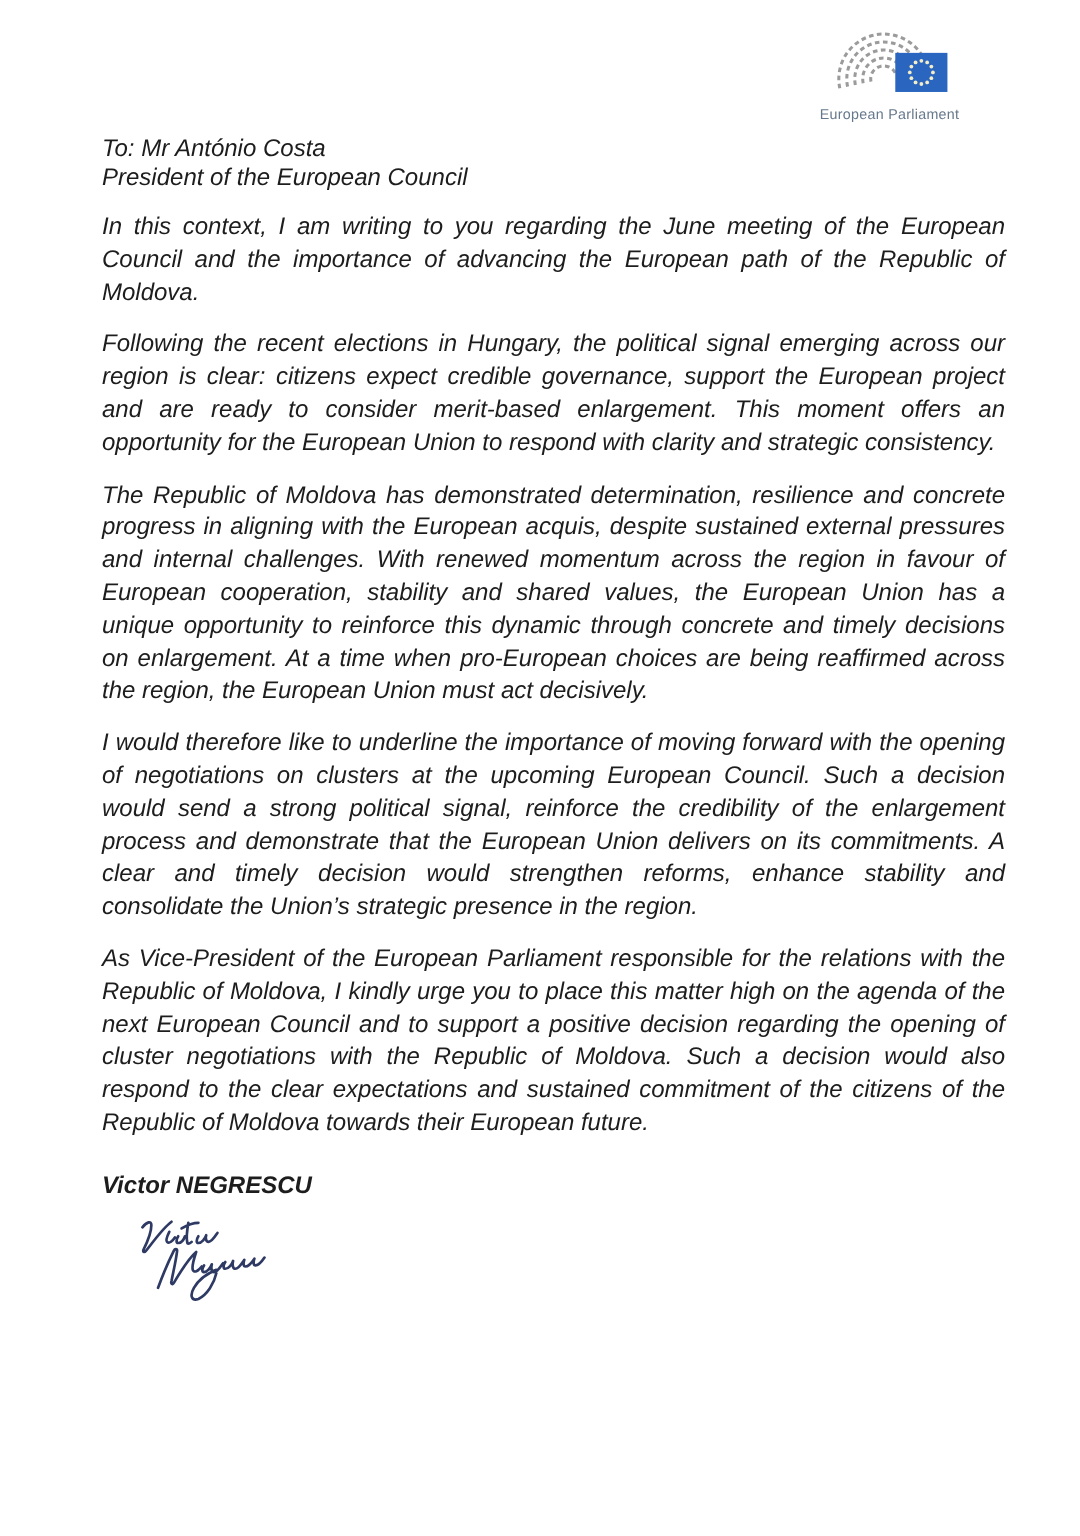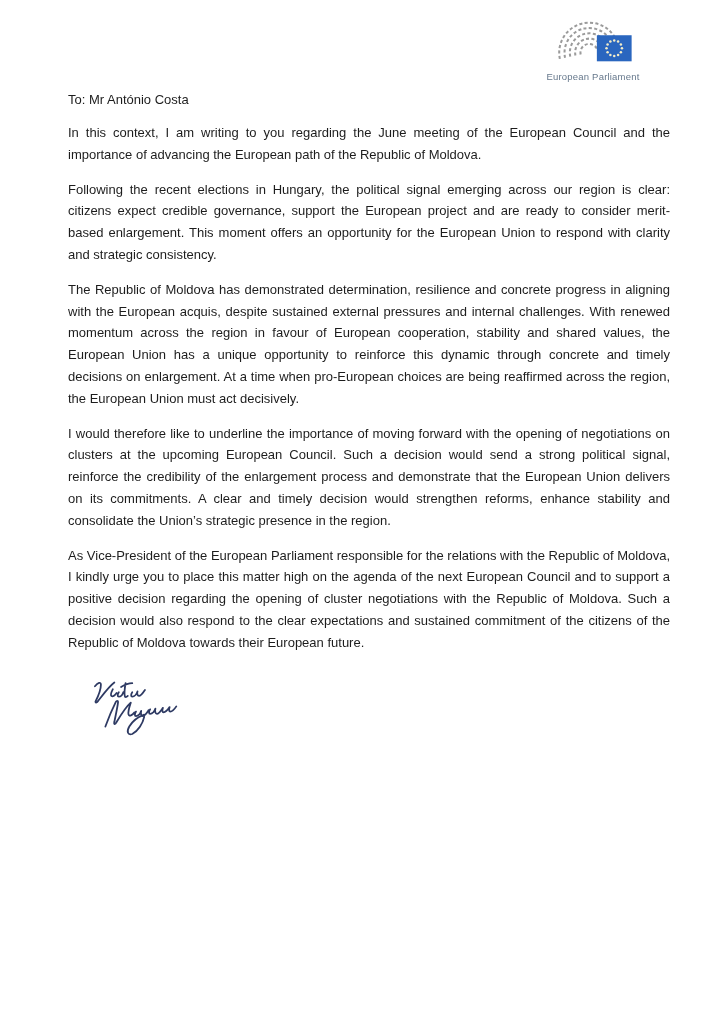--- a/index.html
+++ b/index.html
@@ -20,21 +20,21 @@
   }
   .logo-block svg { display: block; margin: 0 auto; }
   .logo-caption {
     font-size: 9.5px; letter-spacing: 0.2px; color: #66788c;
     margin-top: 1px; white-space: nowrap; font-weight: 500;
   }
 
   
   .content {
     position: absolute; left: 68px; right: 50px; top: 90px;
-    font-size: 13px; line-height: 21.8px;
+    font-size: 16px; line-height: 21.8px; font-style: italic;
   }
   .recipient { line-height: 19px; }
   .recipient div { white-space: nowrap; }
   .greeting { margin-top: 52px; }
   .body-paragraph {
     margin: 13px 0 0 0;
     text-align: justify;
     text-justify: inter-word;
   }
   .closing-block { margin-top: 20px; line-height: 22px; }
@@ -71,30 +71,32 @@
           <circle cx="78.9" cy="31.5" r="1.3"></circle>
       </g>
     </svg>
     <div class="logo-caption">European Parliament</div>
   </div>
 
   <div class="content">
 
     <div class="recipient">
       <div>To: Mr António Costa</div>
+      <div>President of the European Council</div>
     </div>
 
 
     <p class="body-paragraph">In this context, I am writing to you regarding the June meeting of the European Council and the importance of advancing the European path of the Republic of Moldova.</p>
     <p class="body-paragraph">Following the recent elections in Hungary, the political signal emerging across our region is clear: citizens expect credible governance, support the European project and are ready to consider merit-based enlargement. This moment offers an opportunity for the European Union to respond with clarity and strategic consistency.</p>
     <p class="body-paragraph">The Republic of Moldova has demonstrated determination, resilience and concrete progress in aligning with the European acquis, despite sustained external pressures and internal challenges. With renewed momentum across the region in favour of European cooperation, stability and shared values, the European Union has a unique opportunity to reinforce this dynamic through concrete and timely decisions on enlargement. At a time when pro-European choices are being reaffirmed across the region, the European Union must act decisively.</p>
     <p class="body-paragraph">I would therefore like to underline the importance of moving forward with the opening of negotiations on clusters at the upcoming European Council. Such a decision would send a strong political signal, reinforce the credibility of the enlargement process and demonstrate that the European Union delivers on its commitments. A clear and timely decision would strengthen reforms, enhance stability and consolidate the Union’s strategic presence in the region.</p>
     <p class="body-paragraph">As Vice-President of the European Parliament responsible for the relations with the Republic of Moldova, I kindly urge you to place this matter high on the agenda of the next European Council and to support a positive decision regarding the opening of cluster negotiations with the Republic of Moldova. Such a decision would also respond to the clear expectations and sustained commitment of the citizens of the Republic of Moldova towards their European future.</p>
 
     <div class="closing-block">
+      <div class="signatory-name">Victor NEGRESCU</div>
     </div>
 
     <div class="signature-wrap">
       <svg width="112" height="64" viewBox="0 0 150 85">
         <g fill="none" stroke="#2e3a63" stroke-width="2.4" stroke-linecap="round" stroke-linejoin="round">
 
           <path d="M20,16 C24,11 28,10 28,14 C28,20 24,30 21,36 C20,38 22,39 24,36 C31,27 39,16 46,11
                    M44,20 C42,24 41,28 42,29 C44,31 47,28 49,25
                    M52,24 C50,27 50,30 52,30 C55,30 57,27 58,24
                    M61,12 C60,18 59,25 60,29 C60,31 62,31 64,29

